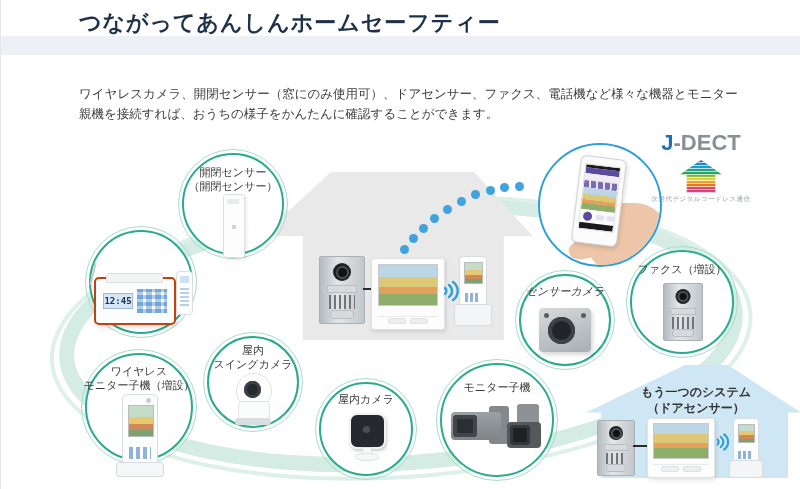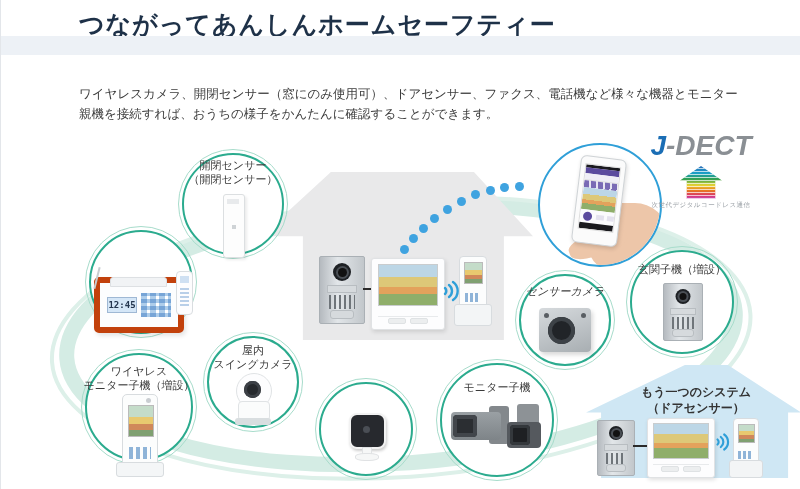--- a/index.html
+++ b/index.html
@@ -1,24 +1,24 @@
 <!DOCTYPE html>
 <html><head>
 <meta charset="utf-8">
 <style>
   html,body{margin:0;padding:0;background:#fff;}
   #page{position:relative;width:800px;height:489px;overflow:hidden;background:#fff;
         font-family:"Liberation Sans","DejaVu Sans",sans-serif;border-left:1px solid #e3e6ea;}
   
-  #title{position:absolute;left:78px;top:8px;font-size:25px;font-weight:bold;color:#1e3148;letter-spacing:1px;}
+  #title{position:absolute;left:78px;top:8px;font-size:22px;font-weight:bold;color:#1e3148;letter-spacing:1px;}
   #divider{position:absolute;left:0;top:36px;width:800px;height:19px;background:#edf1f6;}
   #intro{position:absolute;left:78px;top:72px;width:660px;font-size:12.5px;line-height:1.65;color:#3c3c3c;font-family:Liberation Mono, monospace;}
   
   #jdect{position:absolute;left:640px;top:130px;width:120px;text-align:center;}
-  #jdect .brand{font-size:28px;font-style:italic;font-weight:bold;letter-spacing:0;}
+  #jdect .brand{font-size:22px;font-weight:bold;letter-spacing:0;}
   #jdect .brand .j{color:#1b6eb5;}
   #jdect .brand .rest{color:#8a8f94;}
   #jdect-house{width:42px;height:33px;margin:4px auto 2px auto;
     clip-path:polygon(50% 0,100% 44%,84% 44%,84% 100%,16% 100%,16% 44%,0 44%);
     background:linear-gradient(180deg,#2b6cb8 0%,#19a0c8 22%,#2f9e4f 40%,#e8d531 58%,#e87a1e 74%,#d8326e 90%,#c557c0 100%);
     position:relative;}
   #jdect-house:after{content:"";position:absolute;inset:0;
     background:repeating-linear-gradient(180deg,rgba(255,255,255,0) 0 2px,rgba(255,255,255,.7) 2px 3px);}
   #jdect .caption{font-size:6.5px;color:#9aa0a6;letter-spacing:.5px;white-space:nowrap;}
   
@@ -44,21 +44,21 @@
   .phone-body{position:absolute;width:44px;height:86px;background:#fbfbfb;border:1px solid #cfd3d6;border-radius:6px;
     transform:rotate(7deg);box-shadow:1px 2px 4px rgba(0,0,0,.15);}
   .phone-screen{position:absolute;left:4px;top:7px;right:4px;height:64px;background:#fff;border:1px solid #ddd;overflow:hidden;}
   
   .sensor-stick{width:20px;height:62px;background:#fdfdfd;border:1px solid #dcdfe1;border-radius:3px;box-shadow:2px 2px 3px rgba(0,0,0,.08);position:relative;}
   .sensor-stick:before{content:"";position:absolute;left:3px;top:4px;width:12px;height:5px;background:#e8eaec;}
   .sensor-stick:after{content:"";position:absolute;left:8px;top:30px;width:4px;height:4px;background:#cfd3d6;}
   .photo{background:linear-gradient(180deg,#bcd6e6 0 30%,#ddc878 30% 55%,#e3a25c 55% 72%,#8fae6a 72% 100%);}
   .photo2{background:linear-gradient(180deg,#c4dcc9 0 35%,#e8c96f 35% 60%,#d0885a 60% 80%,#7fa071 80% 100%);}
   
-  .fax-body{position:absolute;width:78px;height:44px;background:#fcfdfe;border:6px solid #c2410c;border-radius:5px;box-shadow:2px 3px 4px rgba(0,0,0,.1);}
+  .fax-body{position:absolute;width:78px;height:44px;background:#fcfdfe;border:2px solid #c2410c;border-radius:5px;box-shadow:2px 3px 4px rgba(0,0,0,.1);}
   .fax-display{position:absolute;left:7px;top:14px;width:28px;height:14px;background:#d4e6f7;border:1px solid #9fb8d4;
     font-size:9px;font-weight:bold;color:#24364f;text-align:center;line-height:14px;font-family:"DejaVu Sans Mono",monospace;}
   .fax-keys{position:absolute;right:7px;top:10px;width:30px;height:24px;
     background:repeating-linear-gradient(0deg,#aecdea 0 4px,#fff 4px 7px),repeating-linear-gradient(90deg,#aecdea 0 6px,#fff 6px 9px);
     background-blend-mode:multiply;}
   .fax-top{position:absolute;left:10px;top:-6px;width:55px;height:8px;background:#f1f3f5;border:1px solid #dde0e3;border-radius:3px 3px 0 0;}
   .fax-antenna{position:absolute;left:-4px;top:-16px;width:2px;height:22px;background:#c8ccd0;transform:rotate(14deg);}
   .fax-handset{position:absolute;width:15px;height:42px;background:#fdfdfe;border:1px solid #d9dde0;border-radius:4px;}
   .fax-handset:before{content:"";position:absolute;left:3px;top:4px;width:9px;height:7px;background:#cfe0f2;}
   .fax-handset:after{content:"";position:absolute;left:3px;top:14px;width:9px;height:20px;
@@ -196,21 +196,21 @@
     <path d="M11 5 A11 11 0 0 1 11 23" fill="none" stroke="#2f9fd8" stroke-width="2.6" stroke-linecap="round"></path>
   </svg>
   <div class="mini-handset" style="left:732px;top:418px;width:24px;height:46px;">
     <div class="scr photo2"></div>
       <div class="keys"></div>
   </div>
   <div class="mini-dock" style="left:728px;top:460px;width:32px;height:16px;"></div>
 
   <div class="circle" style="left:177px;top:149px;width:108px;height:108px;">
     <div class="inner"></div>
-    <div class="label" style="top:8px;">
+    <div class="label" style="top:15px;">
       <span>開閉センサー</span><br>
       <span>（開閉センサー）</span>
     </div>
     <div class="dev" style="left:44px;top:44px;">
       <div class="sensor-stick"></div>
     </div>
   </div>
 
   <div class="circle" style="left:84px;top:226px;width:110px;height:110px;">
     <div class="inner"></div>
@@ -250,20 +250,23 @@
     <div class="wm-handset" style="left:40px;top:44px;">
       <div class="cam"></div>
         <div class="scr photo2"></div>
         <div class="keys"></div>
     </div>
     <div class="wm-dock" style="left:34px;top:112px;"></div>
   </div>
 
   <div class="circle" style="left:314px;top:378px;width:100px;height:100px;">
     <div class="inner"></div>
+    <div class="label" style="top:13px;">
+      <span>屋内カメラ</span>
+    </div>
     <div class="dev" style="left:30px;top:34px;">
       <div class="indoor-cam">
           <div class="front"></div>
           <div class="lens"></div>
           <div class="stand"></div>
           <div class="base"></div>
         </div>
     </div>
   </div>
 
@@ -296,21 +299,21 @@
           <div class="d1"></div>
           <div class="d2"></div>
           <div class="lens"></div>
         </div>
     </div>
   </div>
 
   <div class="circle" style="left:625px;top:246px;width:110px;height:110px;">
     <div class="inner"></div>
     <div class="label" style="top:15px;">
-      <span>玄関子機（増設）</span>
+      <span>ファクス（増設）</span>
     </div>
     <div class="door-st dev" style="left:36px;top:36px;width:38px;height:56px;">
       <div class="cam" style="top:5px;width:15px;height:15px;"></div>
       <div class="plate" style="top:24px;width:24px;height:5px;"></div>
       <div class="grille" style="top:33px;width:22px;height:12px;"></div>
       <div class="plate" style="bottom:3px;width:20px;height:6px;border-radius:3px;"></div>
     </div>
   </div>
 
   <div id="phone-circle" style="left:537px;top:143px;width:120px;height:120px;">

